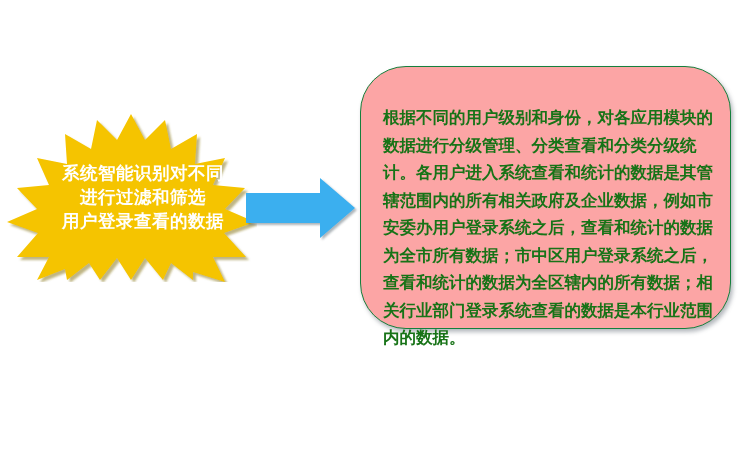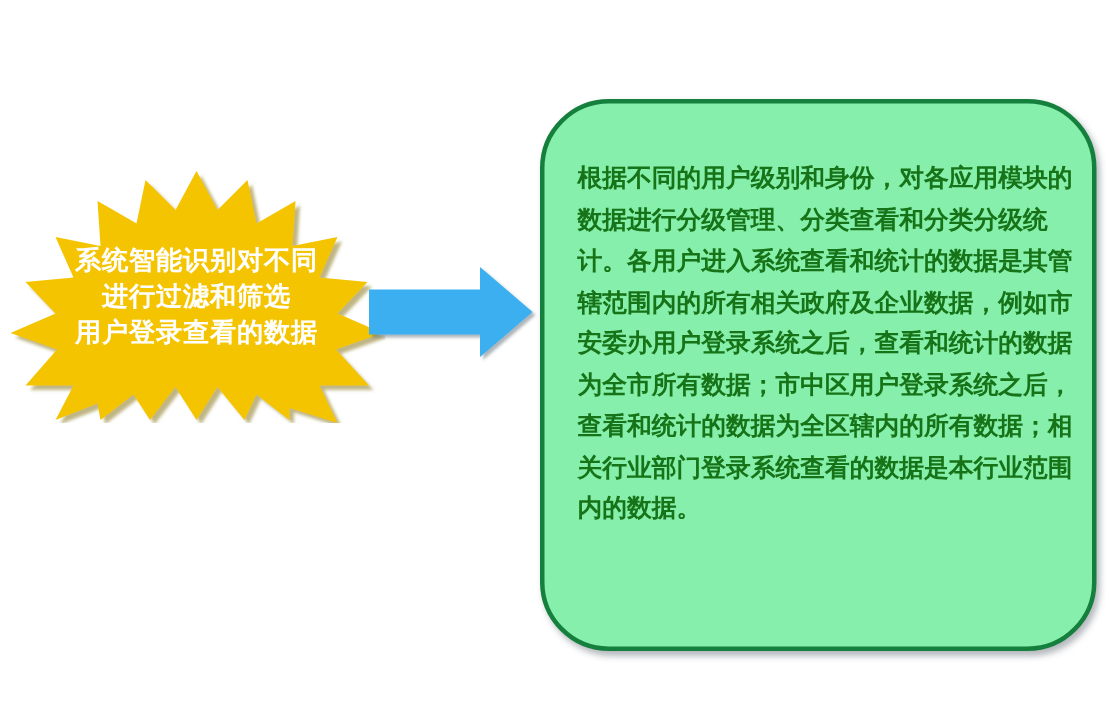--- a/index.html
+++ b/index.html
@@ -31,21 +31,21 @@
   #starburst-callout svg {
     position: absolute;
     left: 0;
     top: 0;
     width: 252px;
     height: 170px;
     display: block;
   }
   #starburst-text {
     position: absolute;
-    left: 0;
+    left: 12px;
     top: 0;
     width: 252px;
     height: 170px;
     display: flex;
     flex-direction: column;
     align-items: center;
     justify-content: center;
     text-align: center;
     color: #ffffff;
     font-size: 17.5px;
@@ -70,24 +70,24 @@
     width: 116px;
     height: 66px;
   }
 
   
   #description-panel {
     position: absolute;
     left: 360px;
     top: 66px;
     width: 371px;
-    height: 368px;
+    height: 263px;
     box-sizing: border-box;
-    background: #86efac;
-    border: 3px solid #15803d;
+    background: #fca5a5;
+    border: 1px solid #15803d;
     border-radius: 46px;
     box-shadow: 2px 3px 4px rgba(90, 100, 110, 0.45);
   }
   #description-text {
     position: absolute;
     left: 22px;
     top: 37px;
     width: 330px;
     color: #177317;
     font-size: 16.5px;

